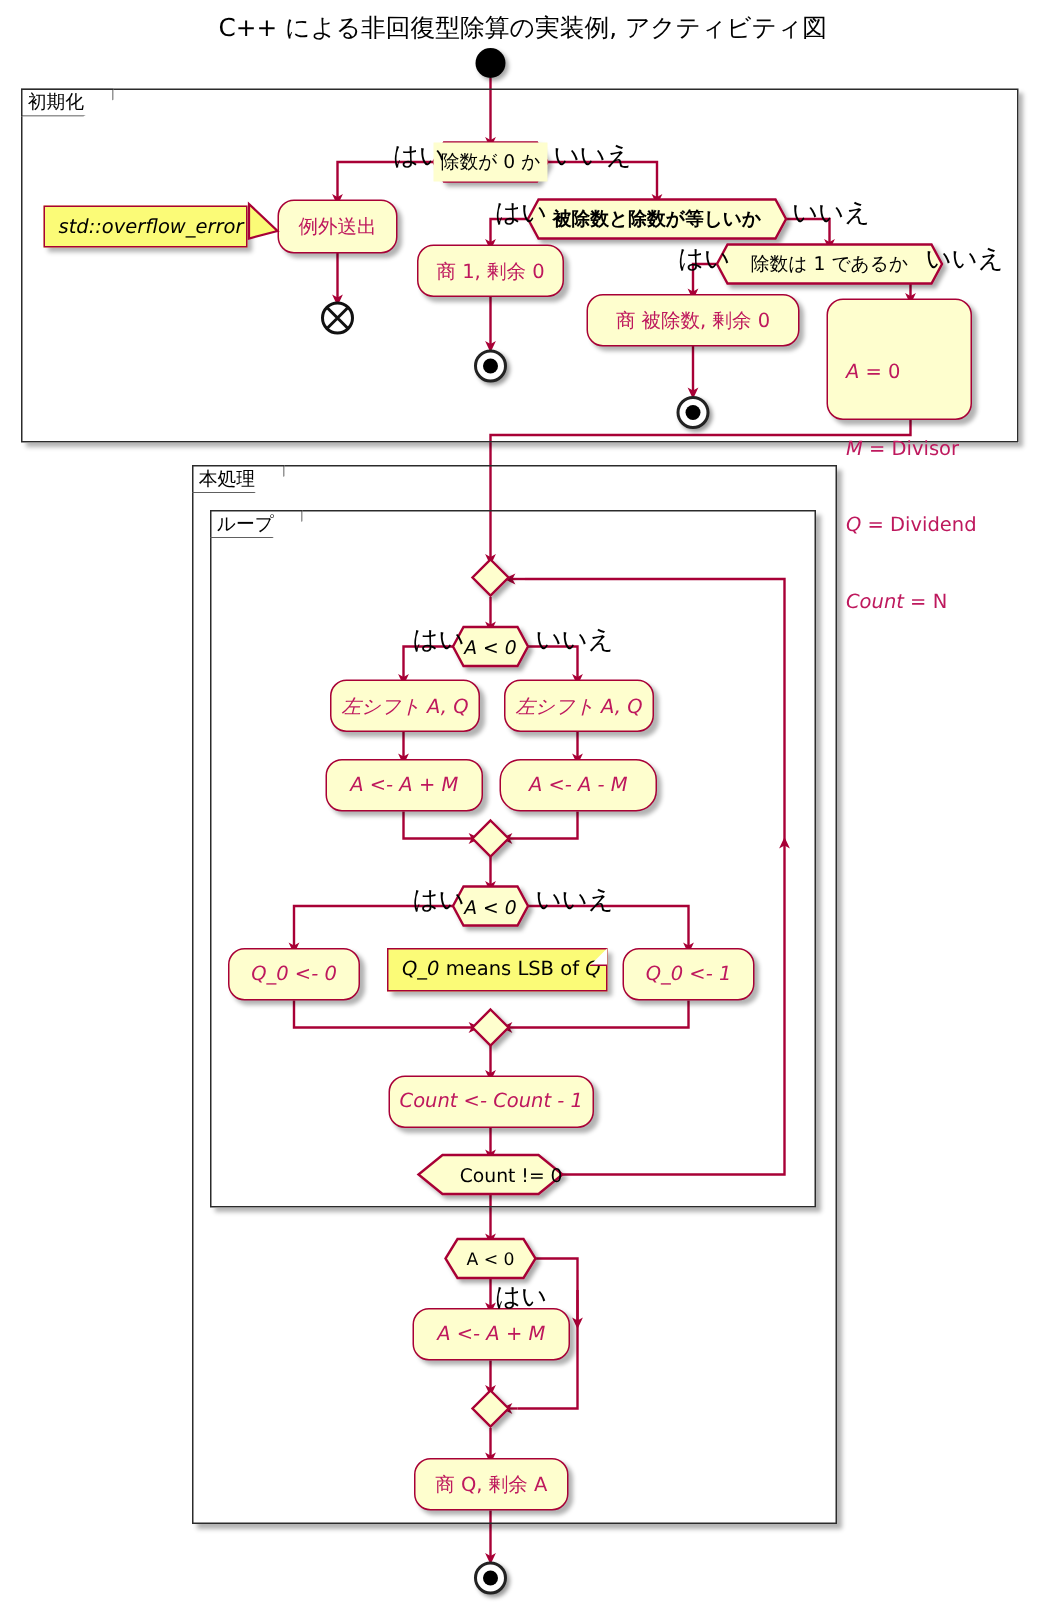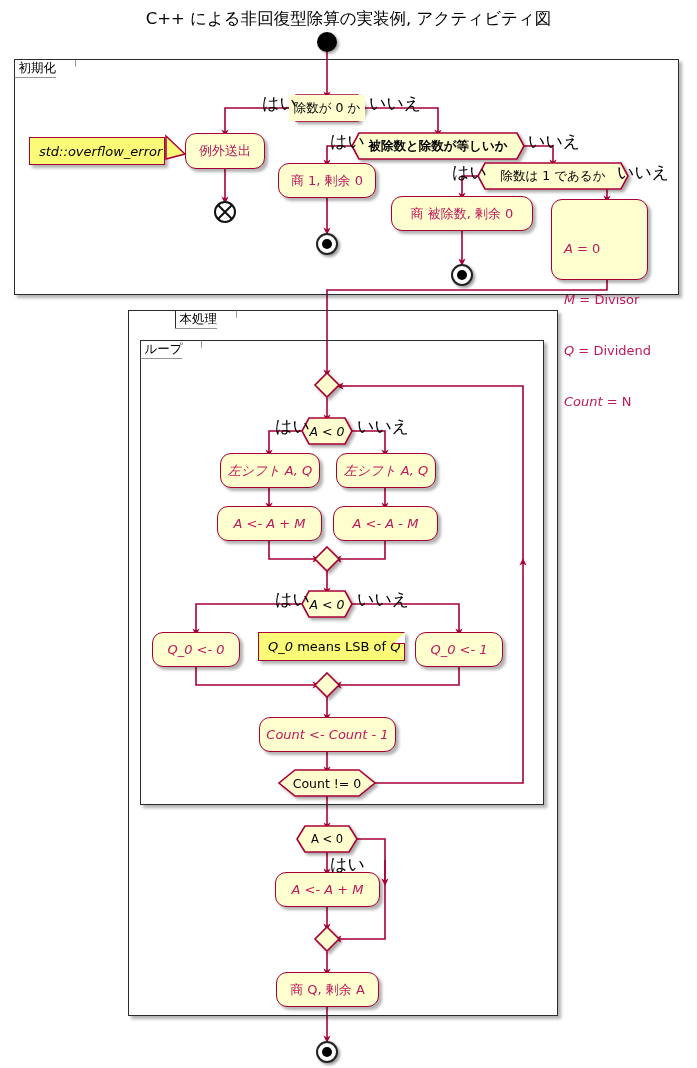--- a/index.html
+++ b/index.html
@@ -300,21 +300,21 @@
     </g>
   </svg>
 
   <div class="partition" style="left:14px; top:59px; width:665px; height:236px;">
     <div class="ptab" style="width:62px;">
       <span>初期化</span>
     </div>
   </div>
 
   <div class="partition" style="left:128px; top:310px; width:430px; height:706px;">
-    <div class="ptab" style="width:62px;margin-left:47px;">
+    <div class="ptab" style="width:62px;">
       <span>本処理</span>
     </div>
   </div>
 
   <div class="partition" style="left:140px; top:340px; width:404px; height:465px;">
     <div class="ptab" style="width:62px;">
       <span>ループ</span>
     </div>
   </div>
 
@@ -348,21 +348,21 @@
   </div>
 
   <div class="act" style="left:336px; top:453px; width:100px; height:35px;">
     <span class="it">左シフト A, Q</span>
   </div>
 
   <div class="act" style="left:217px; top:506px; width:105px; height:35px;">
     <span class="it">A &lt;- A + M</span>
   </div>
 
-  <div class="act" style="left:333px; top:506px; width:105px; height:35px;">
+  <div class="act" style="left:333px; top:506px; width:105px; height:35px;border-radius:14px;">
     <span class="it">A &lt;- A - M</span>
   </div>
 
   <div class="act" style="left:152px; top:632px; width:88px; height:35px;">
     <span class="it">Q_0 &lt;- 0</span>
   </div>
 
   <div class="act" style="left:415px; top:632px; width:88px; height:35px;">
     <span class="it">Q_0 &lt;- 1</span>
   </div>
@@ -400,21 +400,21 @@
   </div>
   <div class="dec" style="left:478px; top:163px; width:150px; height:26px; background:transparent;">
     <span>除数は 1 であるか</span>
   </div>
   <div class="dec" style="left:302px; top:418px; width:50px; height:26px; background:transparent;">
     <span class="it">A &lt; 0</span>
   </div>
   <div class="dec" style="left:302px; top:591px; width:50px; height:26px; background:transparent;">
     <span class="it">A &lt; 0</span>
   </div>
-  <div class="dec" style="left:279px; top:770px; width:96px; height:26px; background:transparent;">
+  <div class="dec" style="left:279px; top:770px; width:96px; height:26px; background:transparent;justify-content:flex-end;">
     <span>Count != 0</span>
   </div>
   <div class="dec" style="left:297px; top:826px; width:60px; height:26px; background:transparent; font-size:11.5px;">
     <span>A &lt; 0</span>
   </div>
 
   <div class="elabel" style="left:262px; top:92px;"><span>はい</span></div>
   <div class="elabel" style="left:369px; top:92px;"><span>いいえ</span></div>
 
   <div class="elabel" style="left:330px; top:130px;"><span>はい</span></div>

